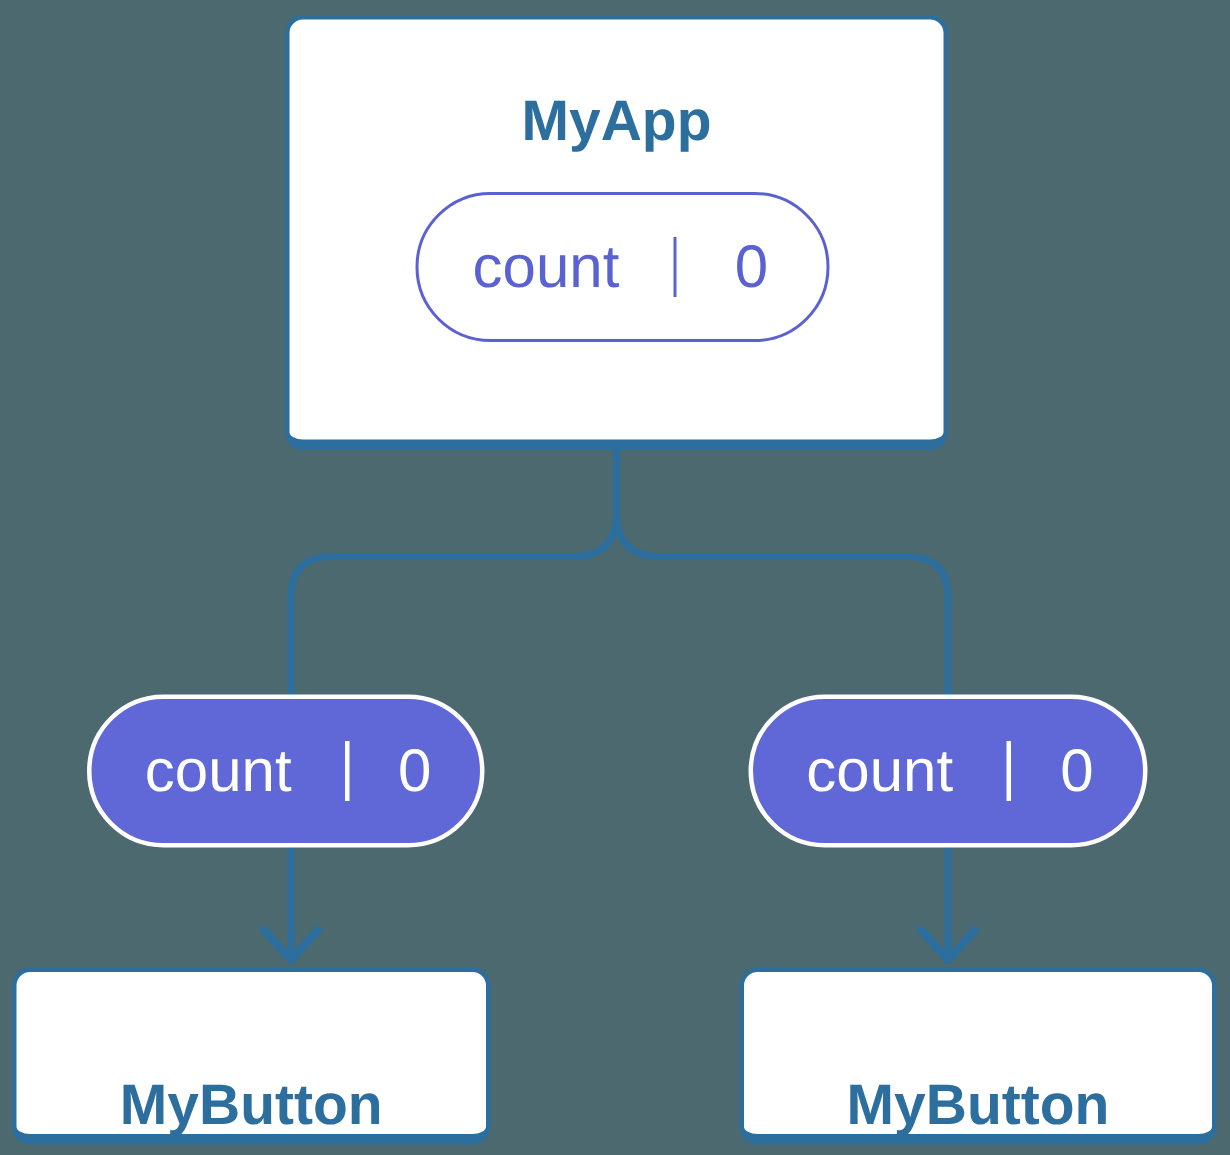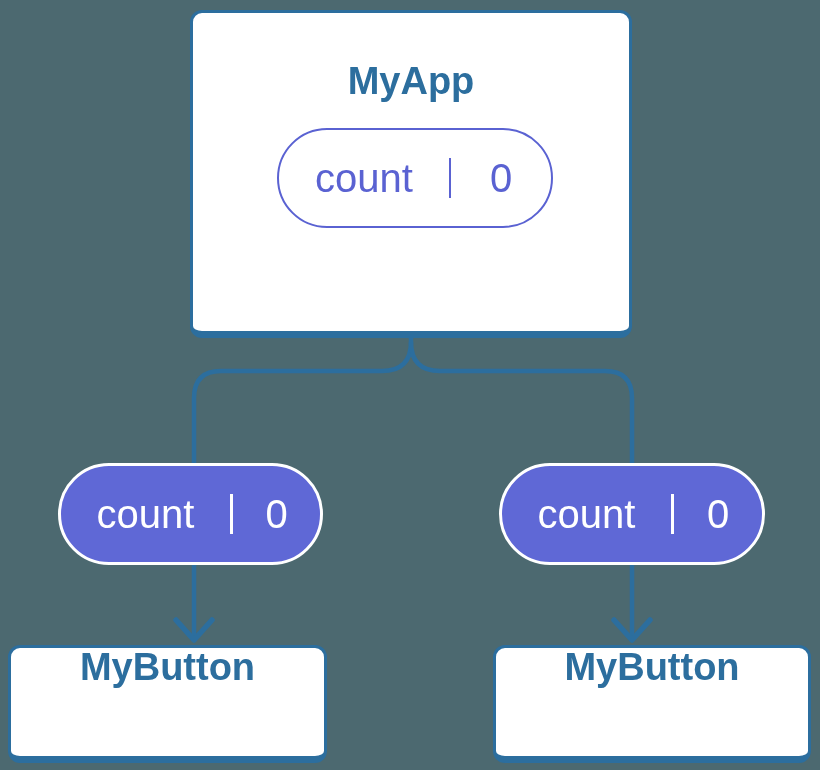--- a/index.html
+++ b/index.html
@@ -49,24 +49,24 @@
   .node-title {
     position: absolute;
     left: 0; right: 0;
     text-align: center;
     font-size: 38px;
     font-weight: 700;
     color: var(--steel);
     line-height: 1;
   }
 
-  .parent-node { left: 190px; top: 10px; width: 442px; height: 328px; }
+  .parent-node { left: 190px; top: 10px; width: 442px; height: 290px; }
   .parent-node .node-title { top: 49px; }
 
-  .button-node { top: 645px; height: 118px; display: flex; align-items: flex-start; justify-content: center; }
+  .button-node { top: 645px; height: 118px; display: flex; align-items: flex-end; justify-content: center; }
   .button-node .node-title { position: static; }
   .button-node-left  { left: 8px;   width: 319px; }
   .button-node-right { left: 493px; width: 318px; }
 
   .pill {
     position: absolute;
     display: flex;
     align-items: center;
     border-radius: 999px;
     overflow: hidden;

